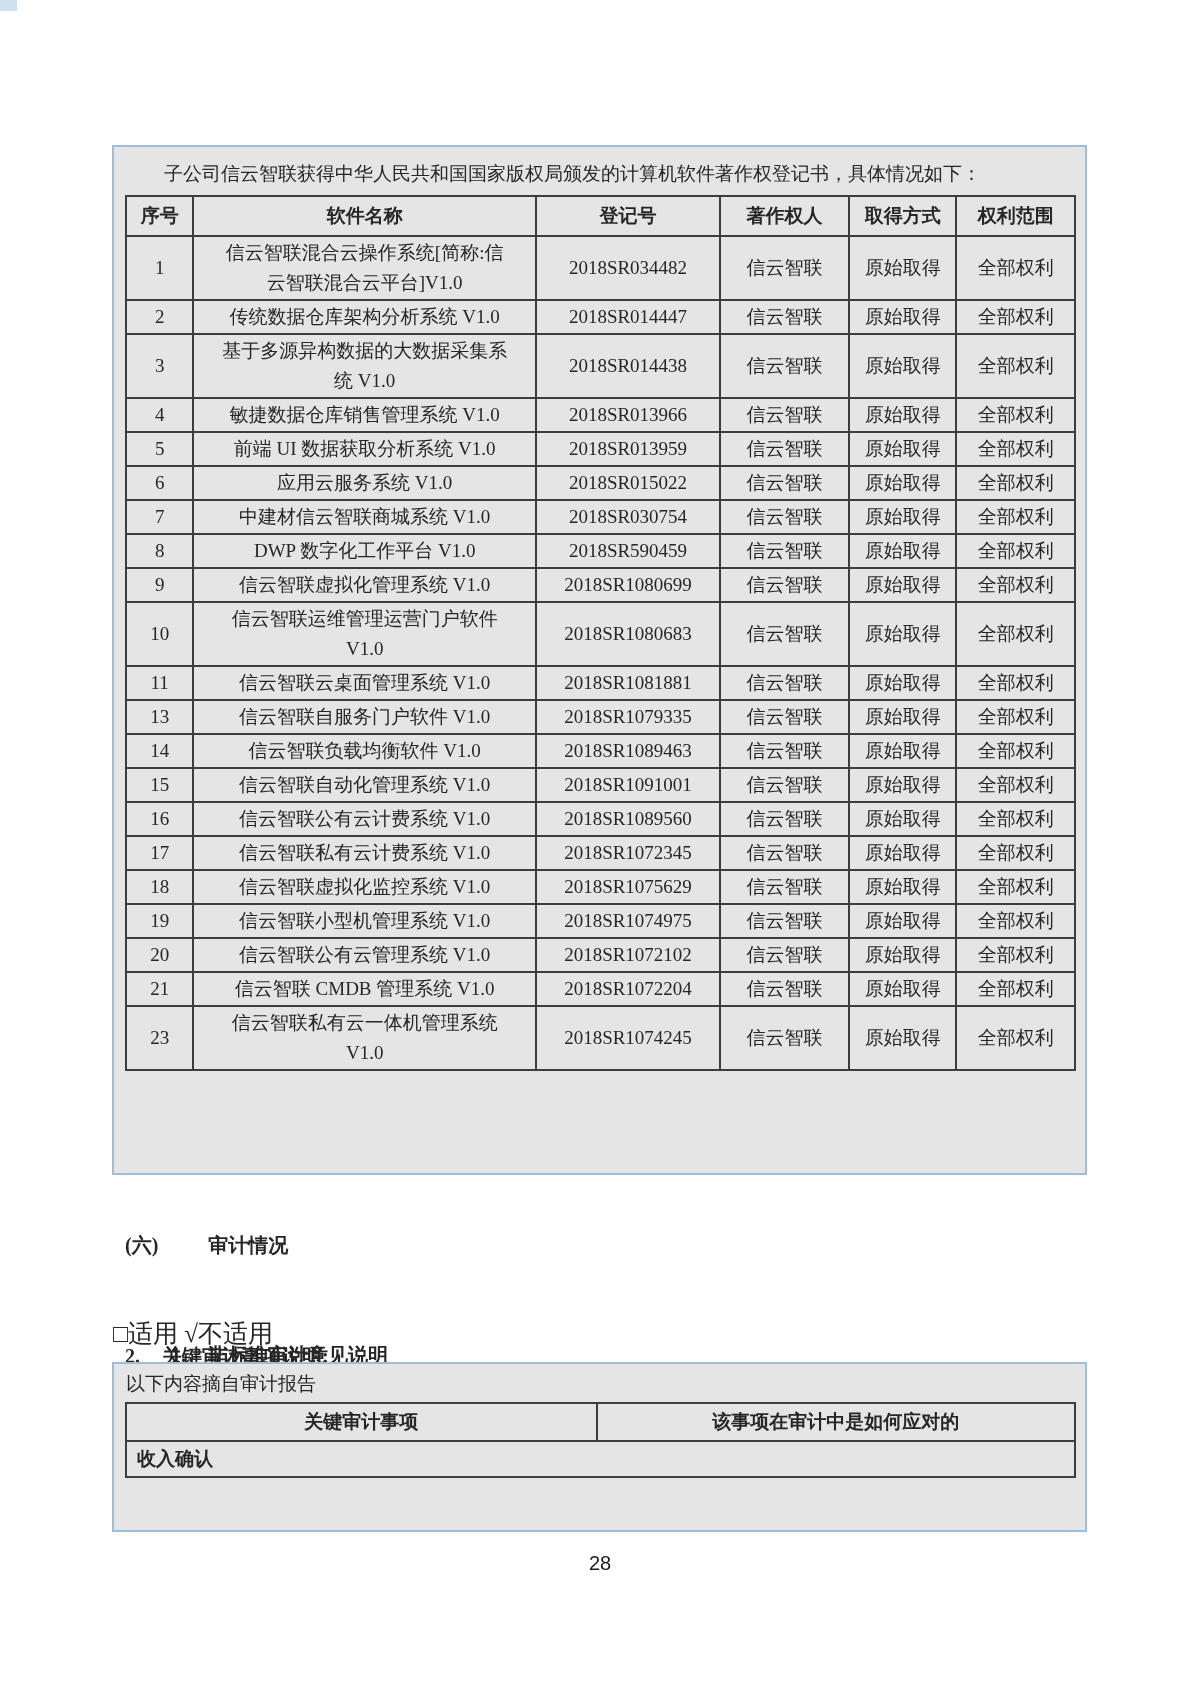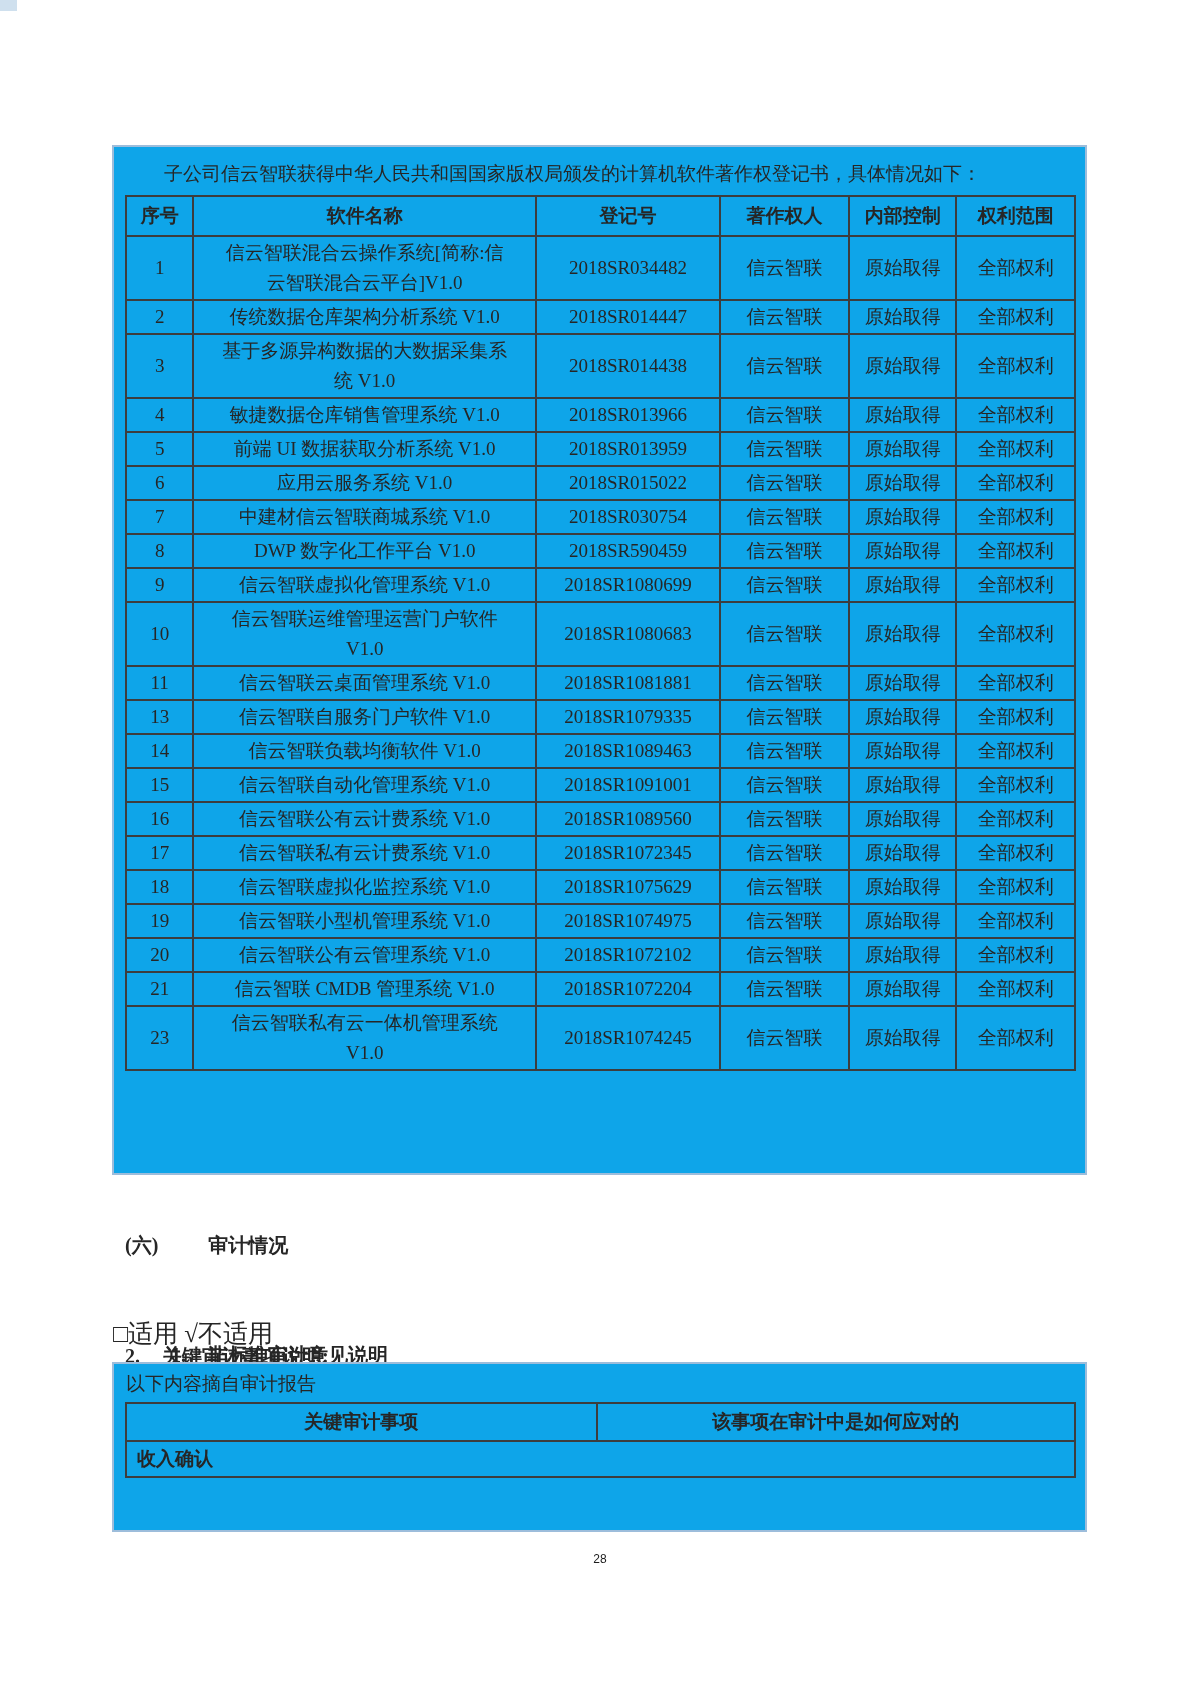--- a/index.html
+++ b/index.html
@@ -7,21 +7,21 @@
     width:1200px; height:1697px; position:relative;
     background:#ffffff; color:#262626;
     font-family:"Liberation Serif","DejaVu Serif",serif;
   }
   .corner-artifact {
     position:absolute; left:0; top:0; width:17px; height:11px;
     background:#cfe0ee;
   }
   .annot-box {
     position:absolute; left:112px; width:975px; box-sizing:border-box;
-    border:2px solid #9dbddb; background:#0ea5e9;
+    border:2px solid #9dbddb; background:#e5e5e5;
   }
   #box1 { top:145px; height:1030px; }
   #box2 { top:1362px; height:170px; overflow:hidden; }
 
   .intro {
     margin:13px 14px 7px 12px;
     font-size:19px; line-height:1.45; text-indent:2em;
   }
 
   table { border-collapse:collapse; table-layout:fixed; }
@@ -58,21 +58,21 @@
     display:block; text-align:justify; text-align-last:justify; text-indent:0.8em;
   }
   .item-cell .item-line2 { display:block; text-align:left; }
   .response-cell {
     padding:2px 9px 4px 9px; white-space:pre-line;
     text-align:justify; text-align-last:justify; text-indent:0.4em;
   }
 
   #page-number {
     position:absolute; left:0; top:1552px; width:1200px; text-align:center;
-    font-family:"Liberation Sans","DejaVu Sans",sans-serif; font-size:12px; color:#1c1c1c;
+    font-family:"Liberation Sans","DejaVu Sans",sans-serif; font-size:20px; color:#1c1c1c;
   }
 </style>
 </head>
 <body>
 
 <div class="corner-artifact"></div>
 
 <div id="box1" class="annot-box">
   <p class="intro">子公司信云智联获得中华人民共和国国家版权局颁发的计算机软件著作权登记书，具体情况如下：</p>
 
@@ -84,21 +84,21 @@
       <col style="width:13.6%">
         <col style="width:11.3%">
         <col style="width:12.5%">
     </colgroup>
     <thead>
       <tr>
         <th>序号</th>
         <th>软件名称</th>
         <th>登记号</th>
         <th>著作权人</th>
-        <th>内部控制</th>
+        <th>取得方式</th>
         <th>权利范围</th>
       </tr>
     </thead>
     <tbody>
   <tr>
     <td>1</td>
     <td class="name-cell">信云智联混合云操作系统[简称:信
 云智联混合云平台]V1.0</td>
     <td>2018SR034482</td>
     <td>信云智联</td>

